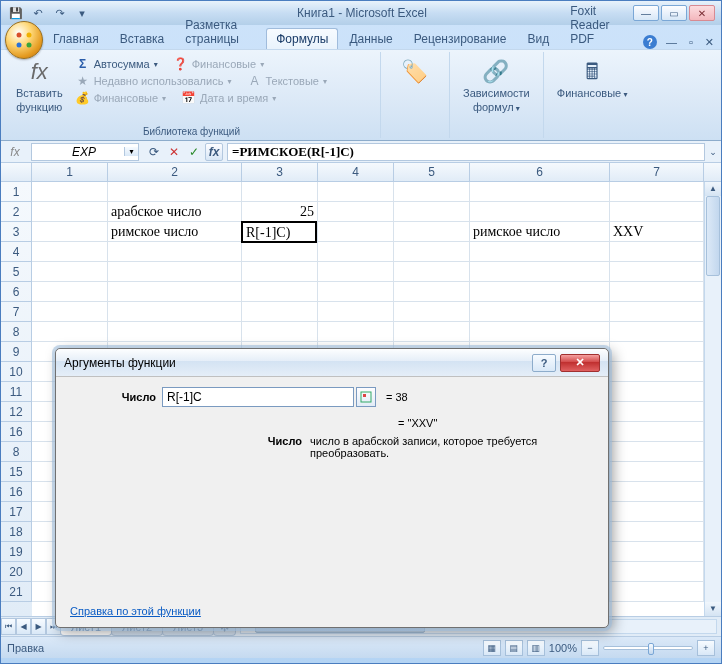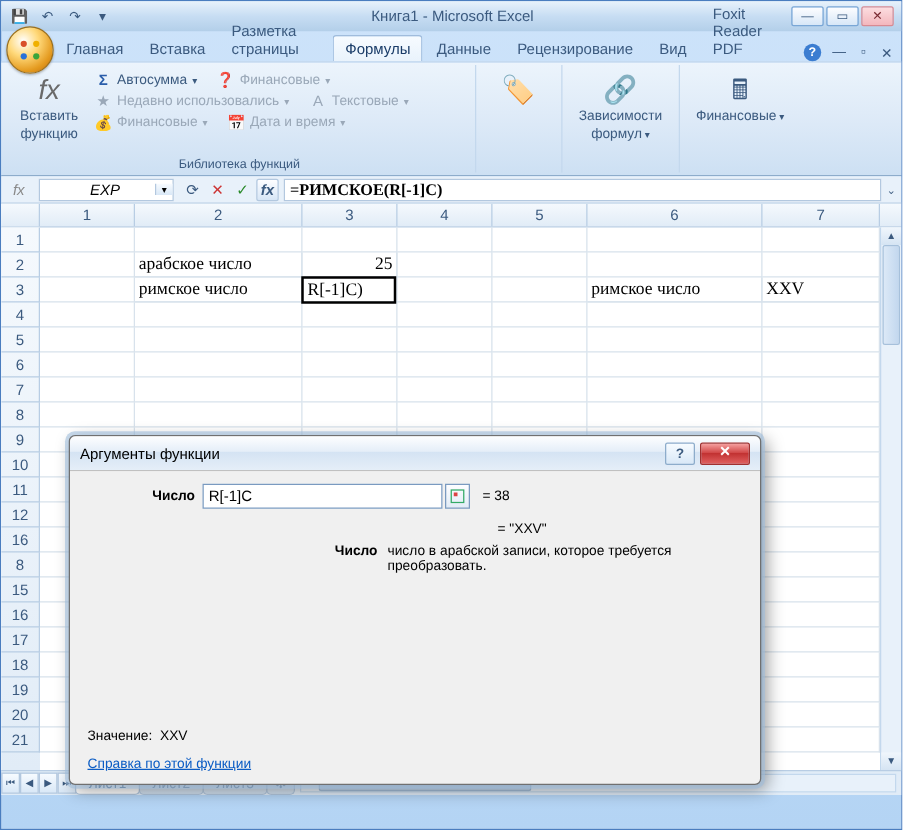--- a/index.html
+++ b/index.html
@@ -440,20 +440,34 @@
     </div>
     <div class="sheet-tab">Лист1</div>
     <div class="sheet-tab inactive">Лист2</div>
     <div class="sheet-tab inactive">Лист3</div>
     <div class="sheet-tab inactive" style="padding:0 6px">✻</div>
     <div class="hscroll">
         <div class="thumb"></div>
       </div>
   </div>
 
+  <div class="statusbar">
+    <span>Правка</span>
+    <div class="zoom">
+      <div class="view-btn">▦</div>
+      <div class="view-btn">▤</div>
+      <div class="view-btn">▥</div>
+      <span>100%</span>
+      <div class="view-btn">−</div>
+      <div class="zoom-slider">
+          <div class="handle"></div>
+        </div>
+      <div class="view-btn">+</div>
+    </div>
+  </div>
 
   <div class="dialog">
     <div class="dlg-title">
       <span>Аргументы функции</span>
       <span class="spacer"></span>
       <div class="dlg-help">?</div>
       <div class="dlg-close">✕</div>
     </div>
     <div class="dlg-body">
       <div class="dlg-row">
@@ -469,20 +483,17 @@
       </div>
       <div class="dlg-row" style="justify-content:flex-start;margin-top:10px;">
           <div style="width:318px"></div>
           <div class="dlg-eq">= "XXV"</div>
         </div>
       <div class="dlg-argdesc">
         <div class="al">Число</div>
         <div style="flex:1">число в арабской записи, которое требуется преобразовать.</div>
       </div>
       <div class="dlg-footer">
-        <div class="dlg-result">
-          <span>Значение:</span>&nbsp;&nbsp;<span>XXV</span>
-        </div>
         <a class="dlg-link">Справка по этой функции</a>
       </div>
     </div>
   </div>
 </div>
 
 </body></html>

